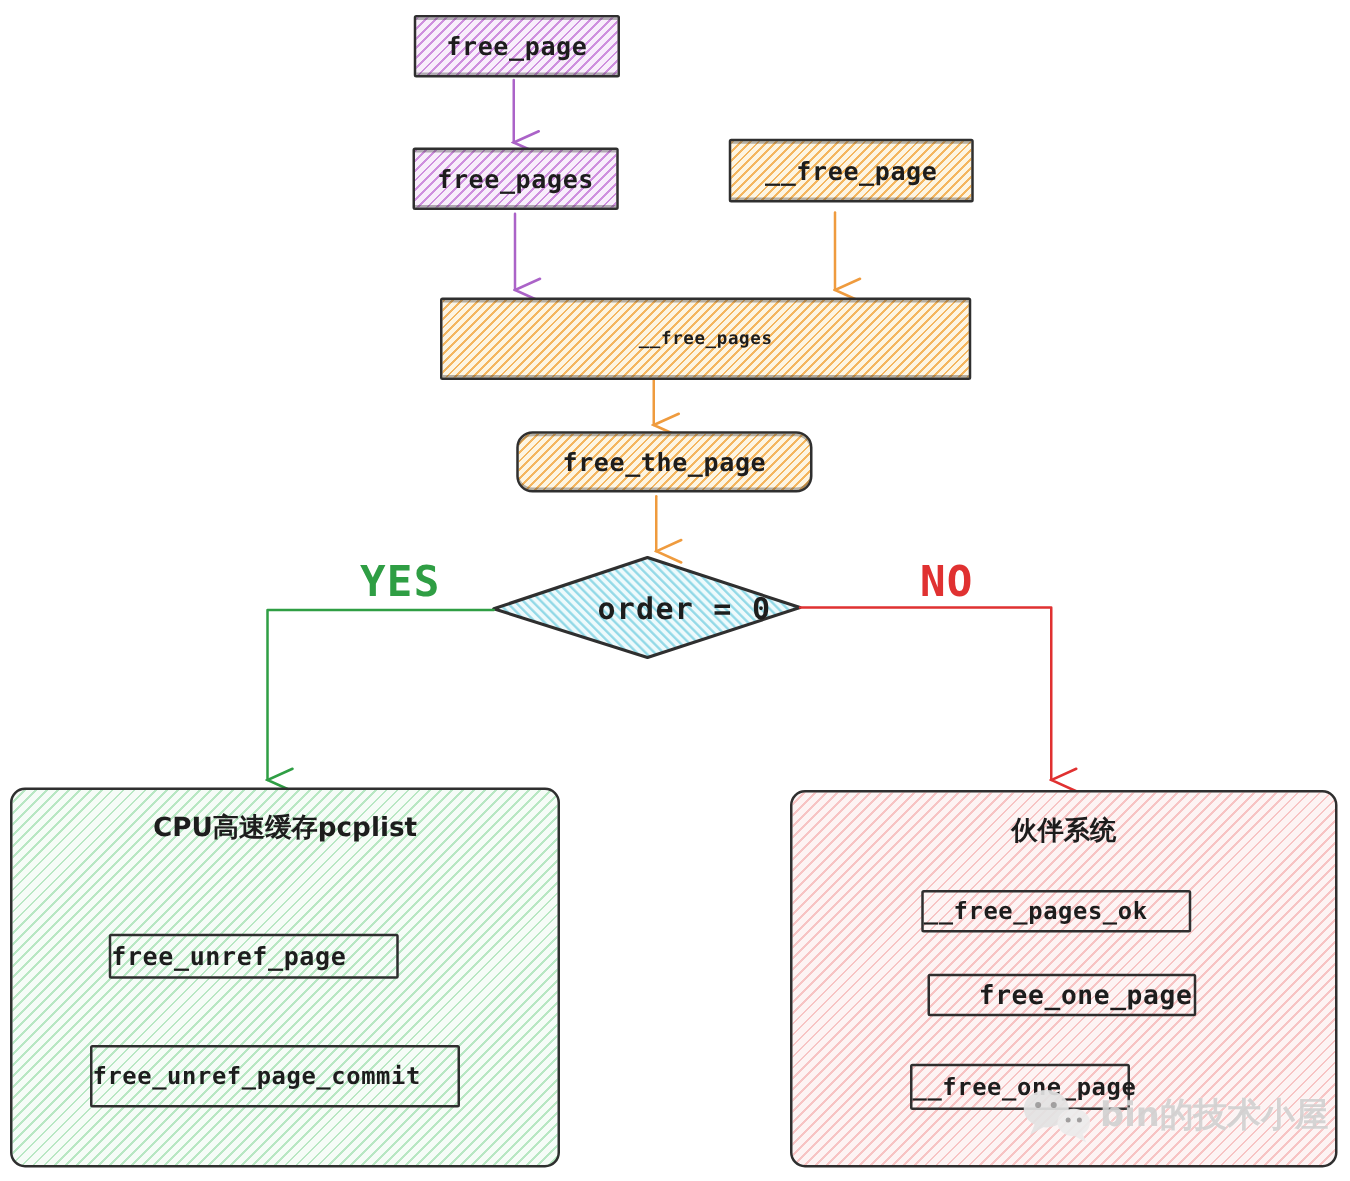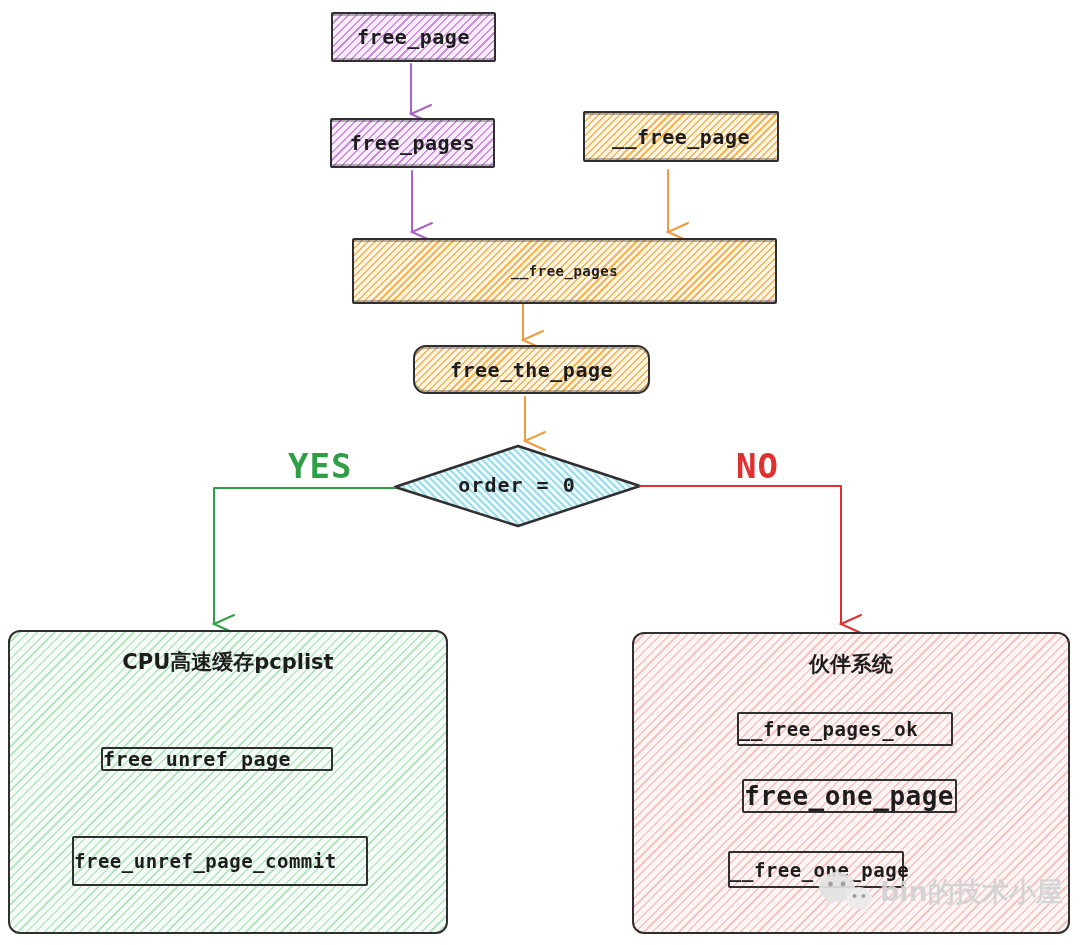--- a/index.html
+++ b/index.html
@@ -77,23 +77,23 @@
     color: #1d1d1d;
     font-size: 20px;
     letter-spacing: 0.5px;
   }
   
   .decision-label {
     position: absolute;
     left: 417px;
     top: 473px;
     width: 200px;
-    text-align: center;
-    font-weight: bold;
-    font-size: 20px;
+    text-align: right;
+    font-weight: bold;
+    font-size: 24px;
     color: #1d1d1d;
     letter-spacing: 1px;
   }
   
   .branch-label {
     position: absolute;
     font-weight: bold;
     font-size: 34px;
     letter-spacing: 1px;
     font-family: "DejaVu Sans Mono", monospace;
@@ -191,34 +191,34 @@
     <span>free_the_page</span>
   </div>
 
   <div class="decision-label">order = 0</div>
 
   <div class="branch-label yes">YES</div>
   <div class="branch-label no">NO</div>
 
   <div class="group group-green" style="left:8px; top:630px; width:440px; height:304px;">
     <div class="group-title">CPU高速缓存pcplist</div>
-    <div class="inner-node" style="left:91px; top:115px; width:232px; height:24px;">
+    <div class="inner-node" style="left:77px; top:115px; width:232px; height:36px;">
       <span>free_unref_page</span>
     </div>
     <div class="inner-node" style="left:62px; top:204px; width:296px; height:50px; font-size:19px;">
       <span>free_unref_page_commit</span>
     </div>
   </div>
 
   <div class="group group-red" style="left:632px; top:632px; width:438px; height:302px;">
     <div class="group-title">伙伴系统</div>
     <div class="inner-node" style="left:103px; top:78px; width:216px; height:34px; font-size:19px;">
       <span>__free_pages_ok</span>
     </div>
-    <div class="inner-node" style="left:108px; top:145px; width:215px; height:34px; font-size:26px;">
+    <div class="inner-node" style="left:108px; top:145px; width:215px; height:34px; font-size:21px;padding-left:39px;">
       <span>free_one_page</span>
     </div>
     <div class="inner-node" style="left:94px; top:217px; width:176px; height:37px; font-size:19px;">
       <span>__free_one_page</span>
     </div>
   </div>
 
   <div class="watermark">
     <svg width="58" height="48" viewBox="0 0 58 48">
       <ellipse cx="21" cy="19" rx="18" ry="15" fill="#e3e3e3"></ellipse>

